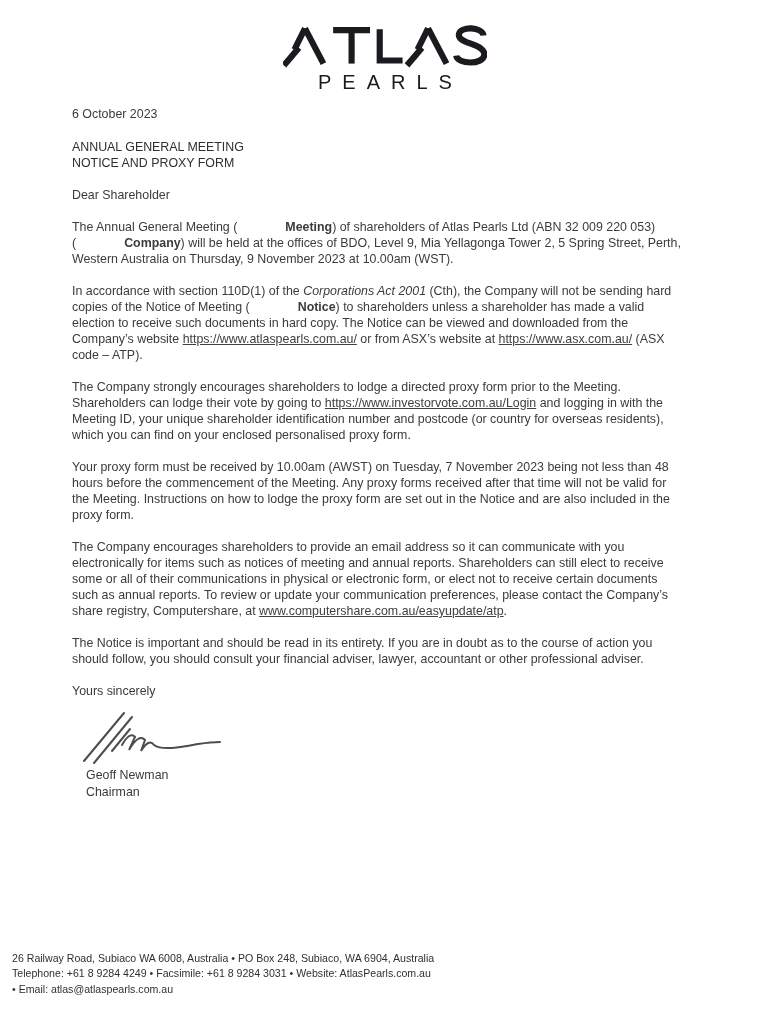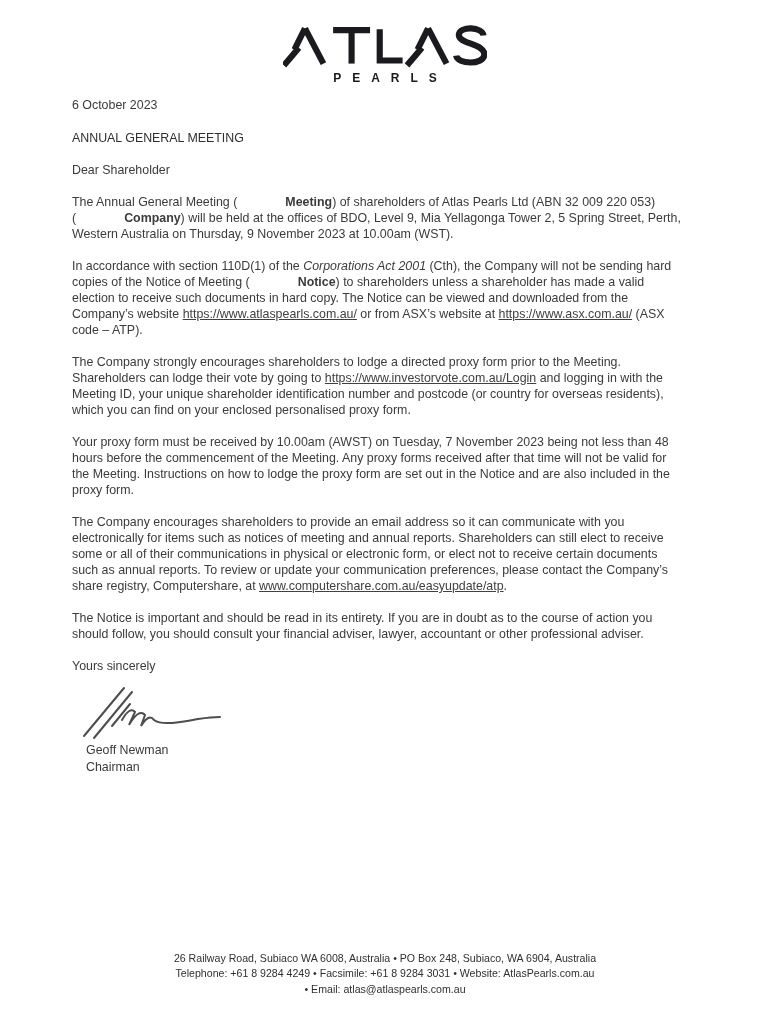--- a/index.html
+++ b/index.html
@@ -14,22 +14,22 @@
     color: #3b3b3b;
     overflow: hidden;
   }
   .logo-wrap {
     padding-top: 24px;
     text-align: center;
   }
   .logo-word svg { display: block; margin: 0 auto; }
   .logo-sub {
     margin-top: 3px;
-    font-size: 12px;
-    font-weight: 700;
+    font-size: 20px;
+    font-weight: 400;
     color: #1b1b1f;
     letter-spacing: 11px;
     text-indent: 11px;
   }
   .content {
     padding: 12px 68px 0 72px;
     font-size: 12.4px;
     line-height: 16px;
   }
   .para { margin: 0 16px 16px 0; }
@@ -38,23 +38,22 @@
   .heading-block div { line-height: 16px; }
   .b { font-weight: bold; padding-left: 48px; }
   .i { font-style: italic; }
   a.doc-link { color: #404040; text-decoration: underline; cursor: pointer; text-align: right; }
   .closing { margin-bottom: 8px; }
   .signature-wrap { margin: 6px 0 2px 2px; }
   .signature-wrap svg { display: block; }
   .signer { line-height: 16.5px; margin-left: 14px; }
   .footer {
     position: absolute;
-    left: 0; right: 0;
+    left: 12px; right: 0;
     bottom: 26px;
-    text-align: center;
     font-size: 10.6px;
     line-height: 15.8px;
     color: #303030;
   }
 </style>
 </head>
 <body>
 
 <div class="page">
 
@@ -79,20 +78,21 @@
       </svg>
     </div>
     <div class="logo-sub">PEARLS</div>
   </div>
 
   <div class="content">
     <div class="para date-line">6 October 2023</div>
 
     <div class="heading-block">
       <div>ANNUAL GENERAL MEETING</div>
+      <div>NOTICE AND PROXY FORM</div>
     </div>
 
     <div class="para">Dear Shareholder</div>
 
     <div class="para"><span>The Annual General Meeting (</span><span class="b">Meeting</span><span>) of shareholders of Atlas Pearls Ltd (ABN 32 009 220 053) (</span><span class="b">Company</span><span>) will be held at the offices of BDO, Level 9, Mia Yellagonga Tower 2, 5 Spring Street, Perth, Western Australia on Thursday, 9 November 2023 at 10.00am (WST).</span></div>
     <div class="para"><span>In accordance with section 110D(1) of the </span><span class="i">Corporations Act 2001</span><span> (Cth), the Company will not be sending hard copies of the Notice of Meeting (</span><span class="b">Notice</span><span>) to shareholders unless a shareholder has made a valid election to receive such documents in hard copy. The Notice can be viewed and downloaded from the Company’s website </span><a class="doc-link" href="#">https://www.atlaspearls.com.au/</a><span> or from ASX’s website at </span><a class="doc-link" href="#">https://www.asx.com.au/</a><span> (ASX code – ATP).</span></div>
     <div class="para"><span>The Company strongly encourages shareholders to lodge a directed proxy form prior to the Meeting. Shareholders can lodge their vote by going to </span><a class="doc-link" href="#">https://www.investorvote.com.au/Login</a><span> and logging in with the Meeting ID, your unique shareholder identification number and postcode (or country for overseas residents), which you can find on your enclosed personalised proxy form.</span></div>
     <div class="para"><span>Your proxy form must be received by 10.00am (AWST) on Tuesday, 7 November 2023 being not less than 48 hours before the commencement of the Meeting. Any proxy forms received after that time will not be valid for the Meeting. Instructions on how to lodge the proxy form are set out in the Notice and are also included in the proxy form.</span></div>
     <div class="para"><span>The Company encourages shareholders to provide an email address so it can communicate with you electronically for items such as notices of meeting and annual reports. Shareholders can still elect to receive some or all of their communications in physical or electronic form, or elect not to receive certain documents such as annual reports. To review or update your communication preferences, please contact the Company’s share registry, Computershare, at </span><a class="doc-link" href="#">www.computershare.com.au/easyupdate/atp</a><span>.</span></div>
     <div class="para"><span>The Notice is important and should be read in its entirety. If you are in doubt as to the course of action you should follow, you should consult your financial adviser, lawyer, accountant or other professional adviser.</span></div>

